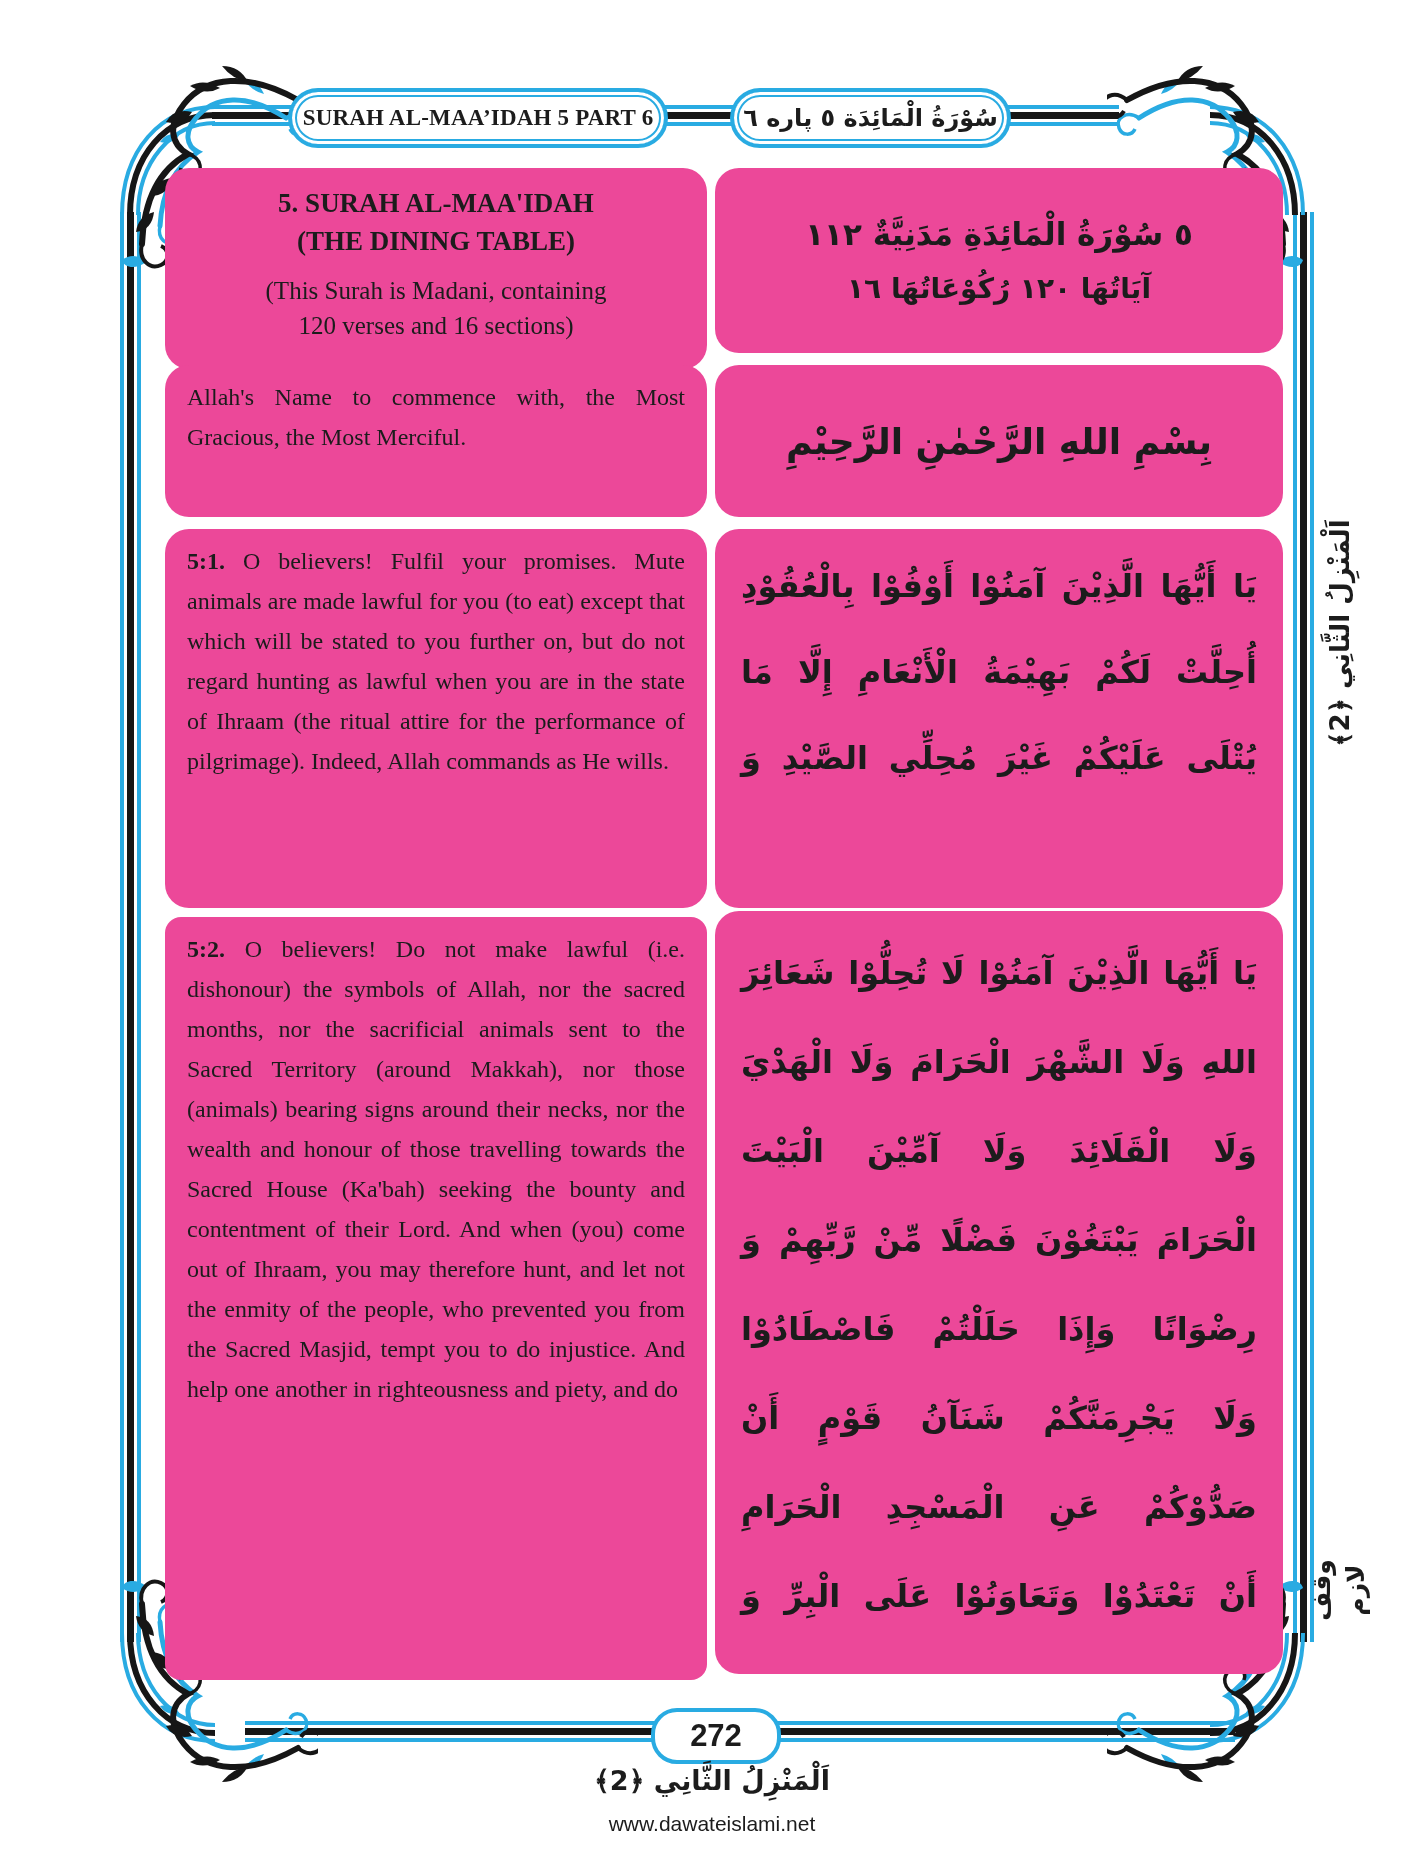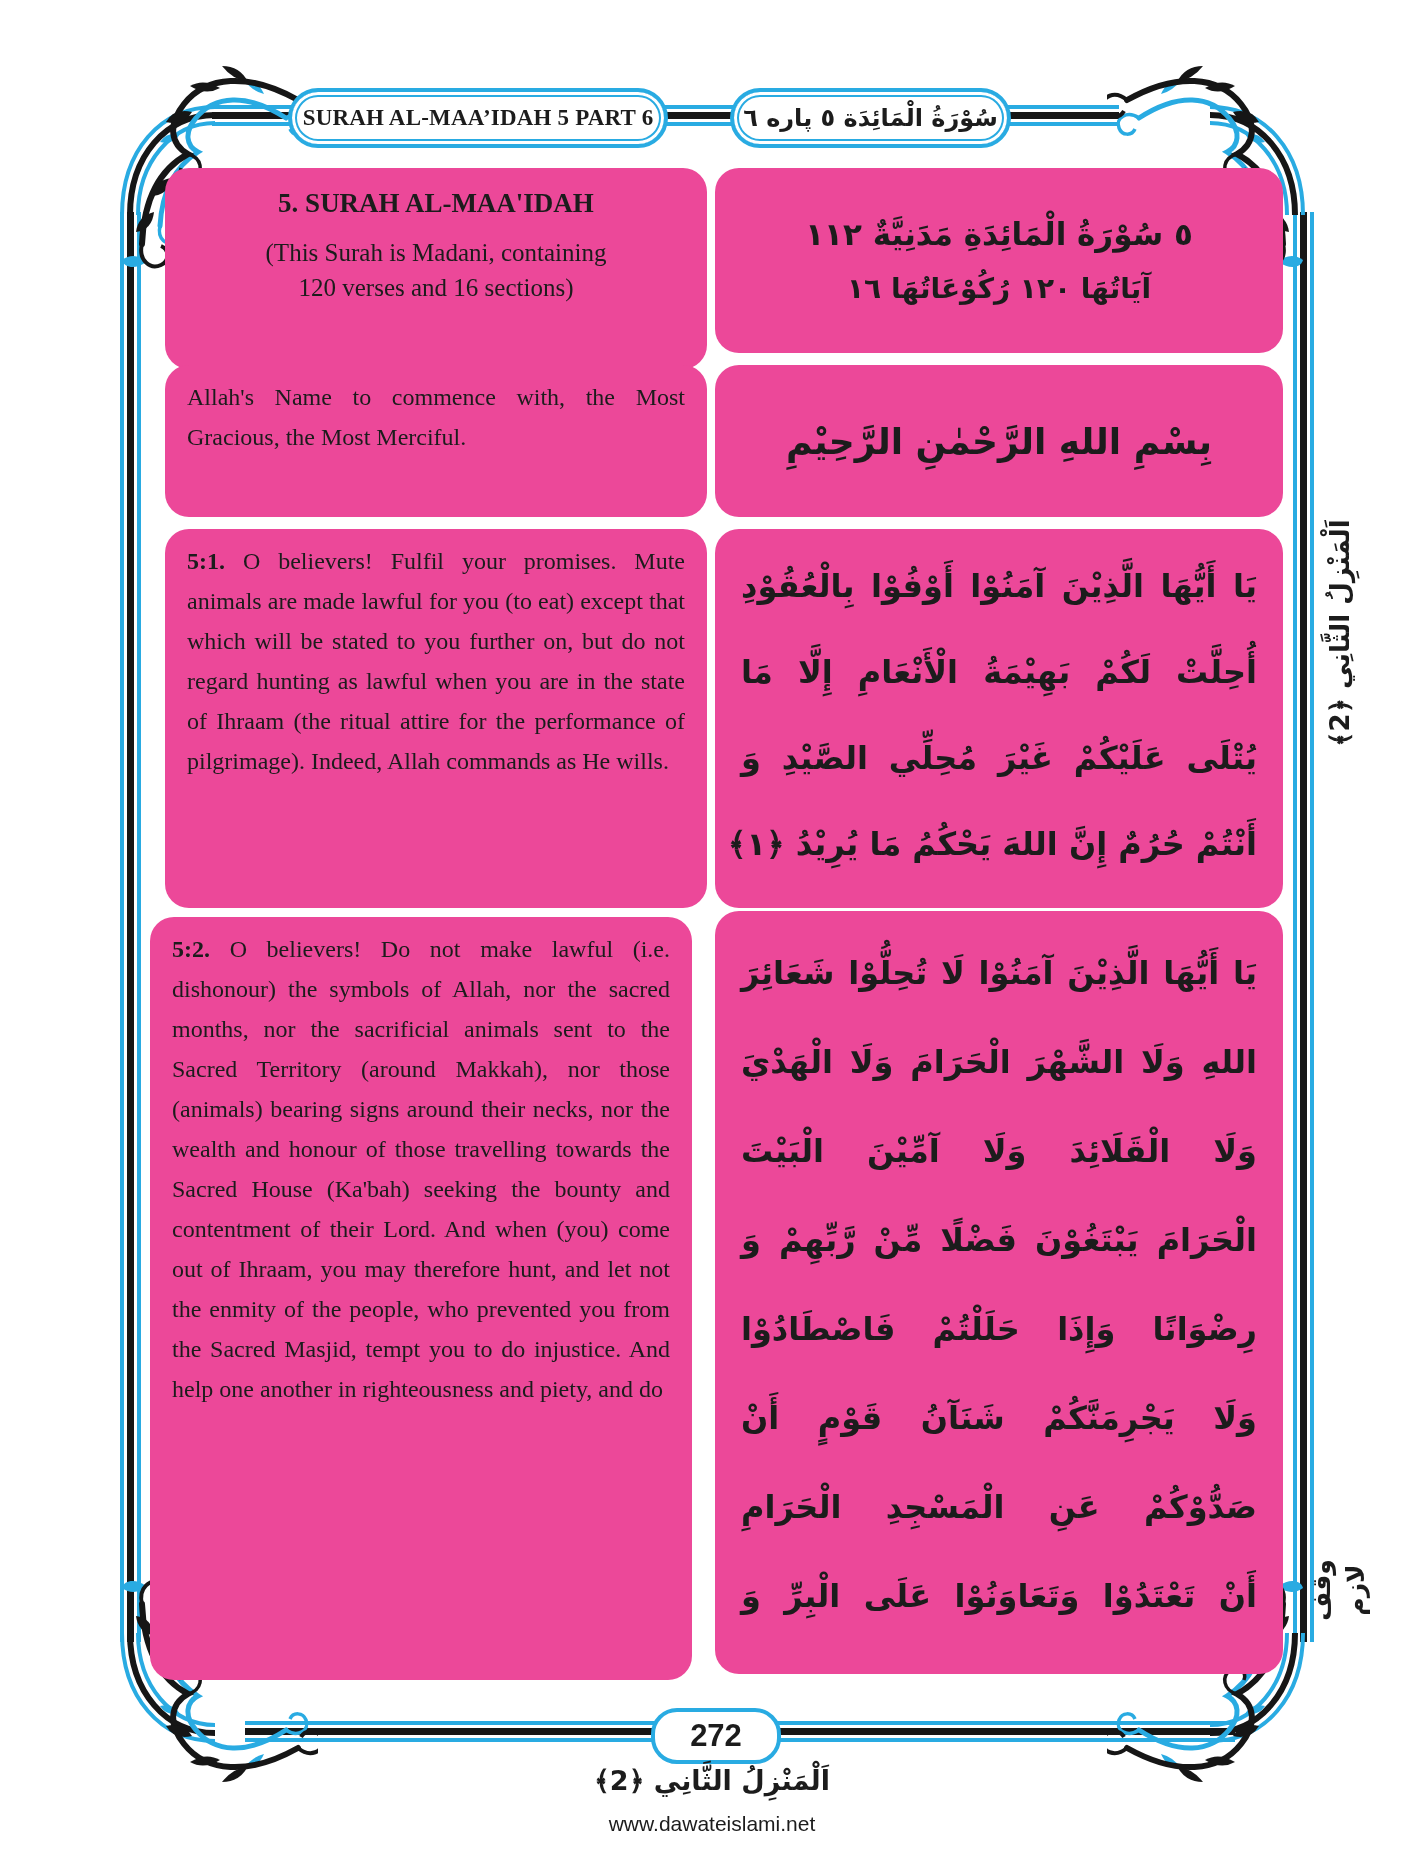--- a/index.html
+++ b/index.html
@@ -101,52 +101,52 @@
 
 <div class="abs pill pill-en" style="left:288px;top:88px;width:372px;height:52px;">
   <span>SURAH AL-MAA’IDAH 5 PART 6</span>
 </div>
 <div class="abs pill pill-ar" style="left:730px;top:88px;width:273px;height:52px;">
   <span>سُوْرَةُ الْمَائِدَة ٥ پاره ٦</span>
 </div>
 
 <div class="abs box titlebox" style="left:165px;top:168px;width:542px;height:185px;">
   <div class="t">5. SURAH AL-MAA'IDAH</div>
+  <div class="t">(THE DINING TABLE)</div>
   <div class="s">(This Surah is Madani, containing</div>
   <div class="s" style="margin-top:0">120 verses and 16 sections)</div>
 </div>
 
 <div class="abs box ebox" style="left:165px;top:365px;width:542px;height:152px;box-sizing:border-box;">
   <span>Allah's Name to commence with, the Most Gracious, the Most Merciful.</span>
 </div>
 
 <div class="abs box ebox" style="left:165px;top:529px;width:542px;height:379px;box-sizing:border-box;">
   <b>5:1.</b>
   <span>O believers! Fulfil your promises. Mute animals are made lawful for you (to eat) except that which will be stated to you further on, but do not regard hunting as lawful when you are in the state of Ihraam (the ritual attire for the performance of pilgrimage). Indeed, Allah commands as He wills.</span>
 </div>
 
-<div class="abs box ebox" style="left:150px;top:917px;width:542px;height:763px;box-sizing:border-box;">
+<div class="abs box ebox" style="left:165px;top:917px;width:542px;height:763px;box-sizing:border-box;border-radius:16px;">
   <b>5:2.</b>
   <span>O believers! Do not make lawful (i.e. dishonour) the symbols of Allah, nor the sacred months, nor the sacrificial animals sent to the Sacred Territory (around Makkah), nor those (animals) bearing signs around their necks, nor the wealth and honour of those travelling towards the Sacred House (Ka'bah) seeking the bounty and contentment of their Lord. And when (you) come out of Ihraam, you may therefore hunt, and let not the enmity of the people, who prevented you from the Sacred Masjid, tempt you to do injustice. And help one another in righteousness and piety, and do</span>
 </div>
 
 <div class="abs box arbox ar-center" style="left:715px;top:168px;width:568px;height:185px;gap:20px;">
   <div style="font-size:31px">٥ سُوْرَةُ الْمَائِدَةِ مَدَنِيَّةٌ ١١٢</div>
   <div style="font-size:28px">آيَاتُهَا ١٢٠  رُكُوْعَاتُهَا ١٦</div>
 </div>
 
 <div class="abs box arbox ar-center" style="left:715px;top:365px;width:568px;height:152px;">
   <div style="font-size:36px">بِسْمِ اللهِ الرَّحْمٰنِ الرَّحِيْمِ</div>
 </div>
 
 <div class="abs box arbox" style="left:715px;top:529px;width:568px;height:379px;padding-top:14px;box-sizing:border-box;">
   <div class="aline">يَا أَيُّهَا الَّذِيْنَ آمَنُوْا أَوْفُوْا بِالْعُقُوْدِ</div>
   <div class="aline">أُحِلَّتْ لَكُمْ بَهِيْمَةُ الْأَنْعَامِ إِلَّا مَا</div>
   <div class="aline">يُتْلَى عَلَيْكُمْ غَيْرَ مُحِلِّي الصَّيْدِ وَ</div>
-  <div class="aline">أَنْتُمْ حُرُمٌ إِنَّ اللهَ يَحْكُمُ مَا يُرِيْدُ ﴿١﴾</div>
 </div>
 
 <div class="abs box arbox" style="left:715px;top:911px;width:568px;height:763px;padding-top:18px;box-sizing:border-box;">
   <div class="aline aline2">يَا أَيُّهَا الَّذِيْنَ آمَنُوْا لَا تُحِلُّوْا شَعَائِرَ</div>
   <div class="aline aline2">اللهِ وَلَا الشَّهْرَ الْحَرَامَ وَلَا الْهَدْيَ</div>
   <div class="aline aline2">وَلَا الْقَلَائِدَ وَلَا آمِّيْنَ الْبَيْتَ</div>
   <div class="aline aline2">الْحَرَامَ يَبْتَغُوْنَ فَضْلًا مِّنْ رَّبِّهِمْ وَ</div>
   <div class="aline aline2">رِضْوَانًا وَإِذَا حَلَلْتُمْ فَاصْطَادُوْا</div>
   <div class="aline aline2">وَلَا يَجْرِمَنَّكُمْ شَنَآنُ قَوْمٍ أَنْ</div>
   <div class="aline aline2">صَدُّوْكُمْ عَنِ الْمَسْجِدِ الْحَرَامِ</div>

